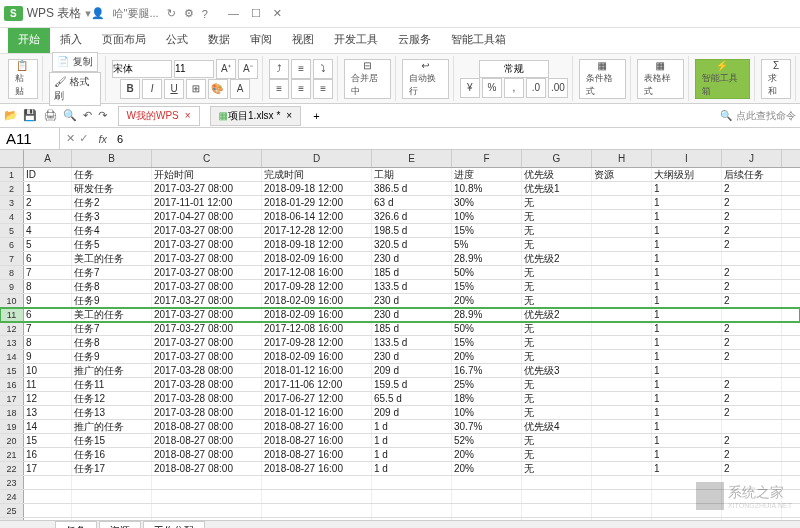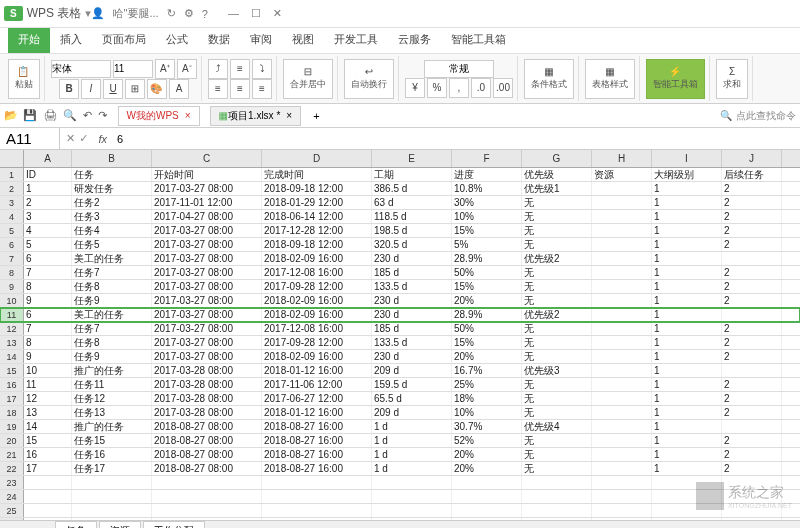--- a/index.html
+++ b/index.html
@@ -101,20 +101,28 @@
 
 <div class="toolbar">
   <div class="tool-group">
     <div class="tool-btn big">
       <span>📋</span>
       <span class="tool-label">粘贴</span>
     </div>
   </div>
   <div class="tool-group">
     <div class="tool-row">
+      <span class="tool-btn">📄 <span>复制</span></span>
+    </div>
+    <div class="tool-row">
+      <span class="tool-btn">🖌 <span>格式刷</span></span>
+    </div>
+  </div>
+  <div class="tool-group">
+    <div class="tool-row">
       <input class="font-select" value="宋体" style="">
       <input class="size-select" value="11" style="">
       <span class="tool-btn small">A⁺</span>
       <span class="tool-btn small">A⁻</span>
     </div>
     <div class="tool-row">
       <span class="tool-btn small"><b>B</b></span>
       <span class="tool-btn small"><i>I</i></span>
       <span class="tool-btn small"><u>U</u></span>
       <span class="tool-btn small">⊞</span>
@@ -275,21 +283,21 @@
         <div class="cell cH"></div>
         <div class="cell cI">1</div>
         <div class="cell cJ">2</div>
       </div>
       <div class="grid-row">
         <div class="row-h">4</div>
         <div class="cell cA">3</div>
         <div class="cell cB">任务3</div>
         <div class="cell cC">2017-04-27 08:00</div>
         <div class="cell cD">2018-06-14 12:00</div>
-        <div class="cell cE">118.5 d</div>
+        <div class="cell cE">326.6 d</div>
         <div class="cell cF">10%</div>
         <div class="cell cG">无</div>
         <div class="cell cH"></div>
         <div class="cell cI">1</div>
         <div class="cell cJ">2</div>
       </div>
       <div class="grid-row">
         <div class="row-h">5</div>
         <div class="cell cA">4</div>
         <div class="cell cB">任务4</div>

